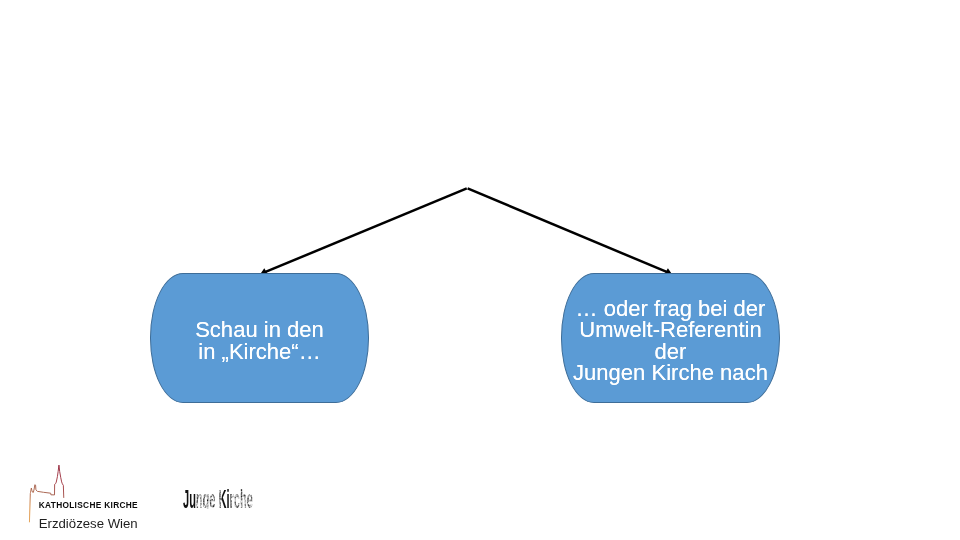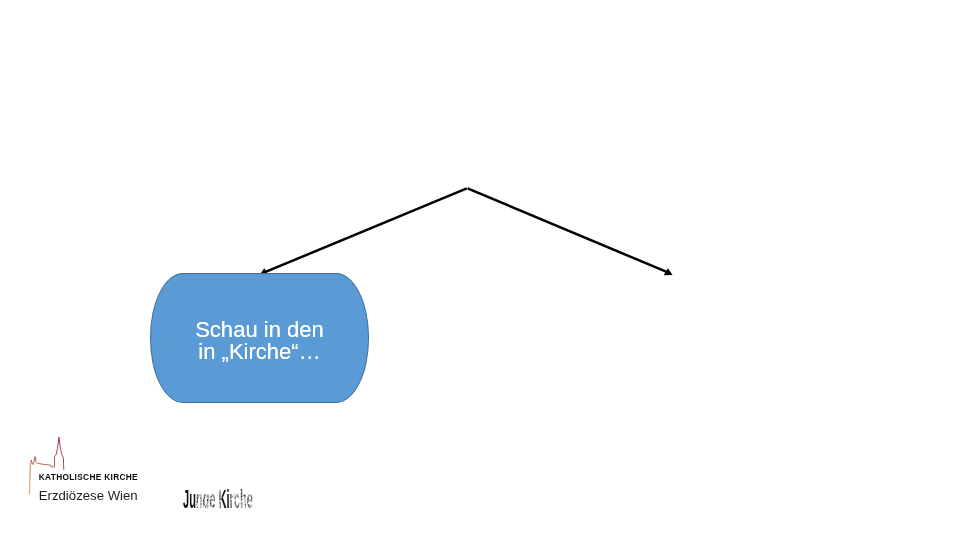--- a/index.html
+++ b/index.html
@@ -34,21 +34,21 @@
   .pbox .ptext{
     color:#ffffff;font-size:22px;line-height:21.4px;text-align:center;
     letter-spacing:.02px;width:215px;position:relative;top:2.6px;
     text-shadow:0 0 .35px rgba(255,255,255,.85);
   }
   #box-left{left:150px;top:273px;}
   #box-right{left:561px;top:273px;}
 
   
   .logo-block{position:absolute;left:0px;top:0px;width:960px;height:540px;}
-  .logo-ed{position:absolute;left:28px;top:434px;width:118px;height:62px;}
+  .logo-ed{position:absolute;left:28px;top:462px;width:118px;height:62px;}
   .ed-mark{position:absolute;left:0;top:0;}
   .ed-text{position:absolute;left:10.75px;top:38.9px;}
   .ed-l1{
     font-family:"Liberation Sans",sans-serif;font-weight:bold;
     font-size:8.3px;line-height:8px;letter-spacing:.32px;color:#0a0a0a;
     white-space:nowrap;
   }
   .ed-l2{
     font-family:"Liberation Sans",sans-serif;font-weight:normal;
     font-size:13.2px;line-height:12px;letter-spacing:0px;color:#1f1f1f;
@@ -77,20 +77,27 @@
   </svg>
 
 
   <div class="pbox" id="box-left">
     <div class="ptext">
       <div>Schau in den</div>
       <div>in „Kirche“…</div>
     </div>
   </div>
 
+  <div class="pbox" id="box-right">
+    <div class="ptext">
+      <div>… oder frag bei der</div>
+      <div>Umwelt-Referentin der</div>
+      <div>Jungen Kirche nach</div>
+    </div>
+  </div>
 
   <div class="logo-block">
 
     <div class="logo-ed">
       <svg class="ed-mark" width="48" height="62" viewBox="0 0 48 62">
         <defs>
           <linearGradient id="domGrad" gradientUnits="userSpaceOnUse" x1="0" y1="58" x2="36" y2="2">
             <stop offset="0%" stop-color="#E3A052"></stop>
             <stop offset="16%" stop-color="#DC8E3F"></stop>
             <stop offset="34%" stop-color="#B46B4A"></stop>

